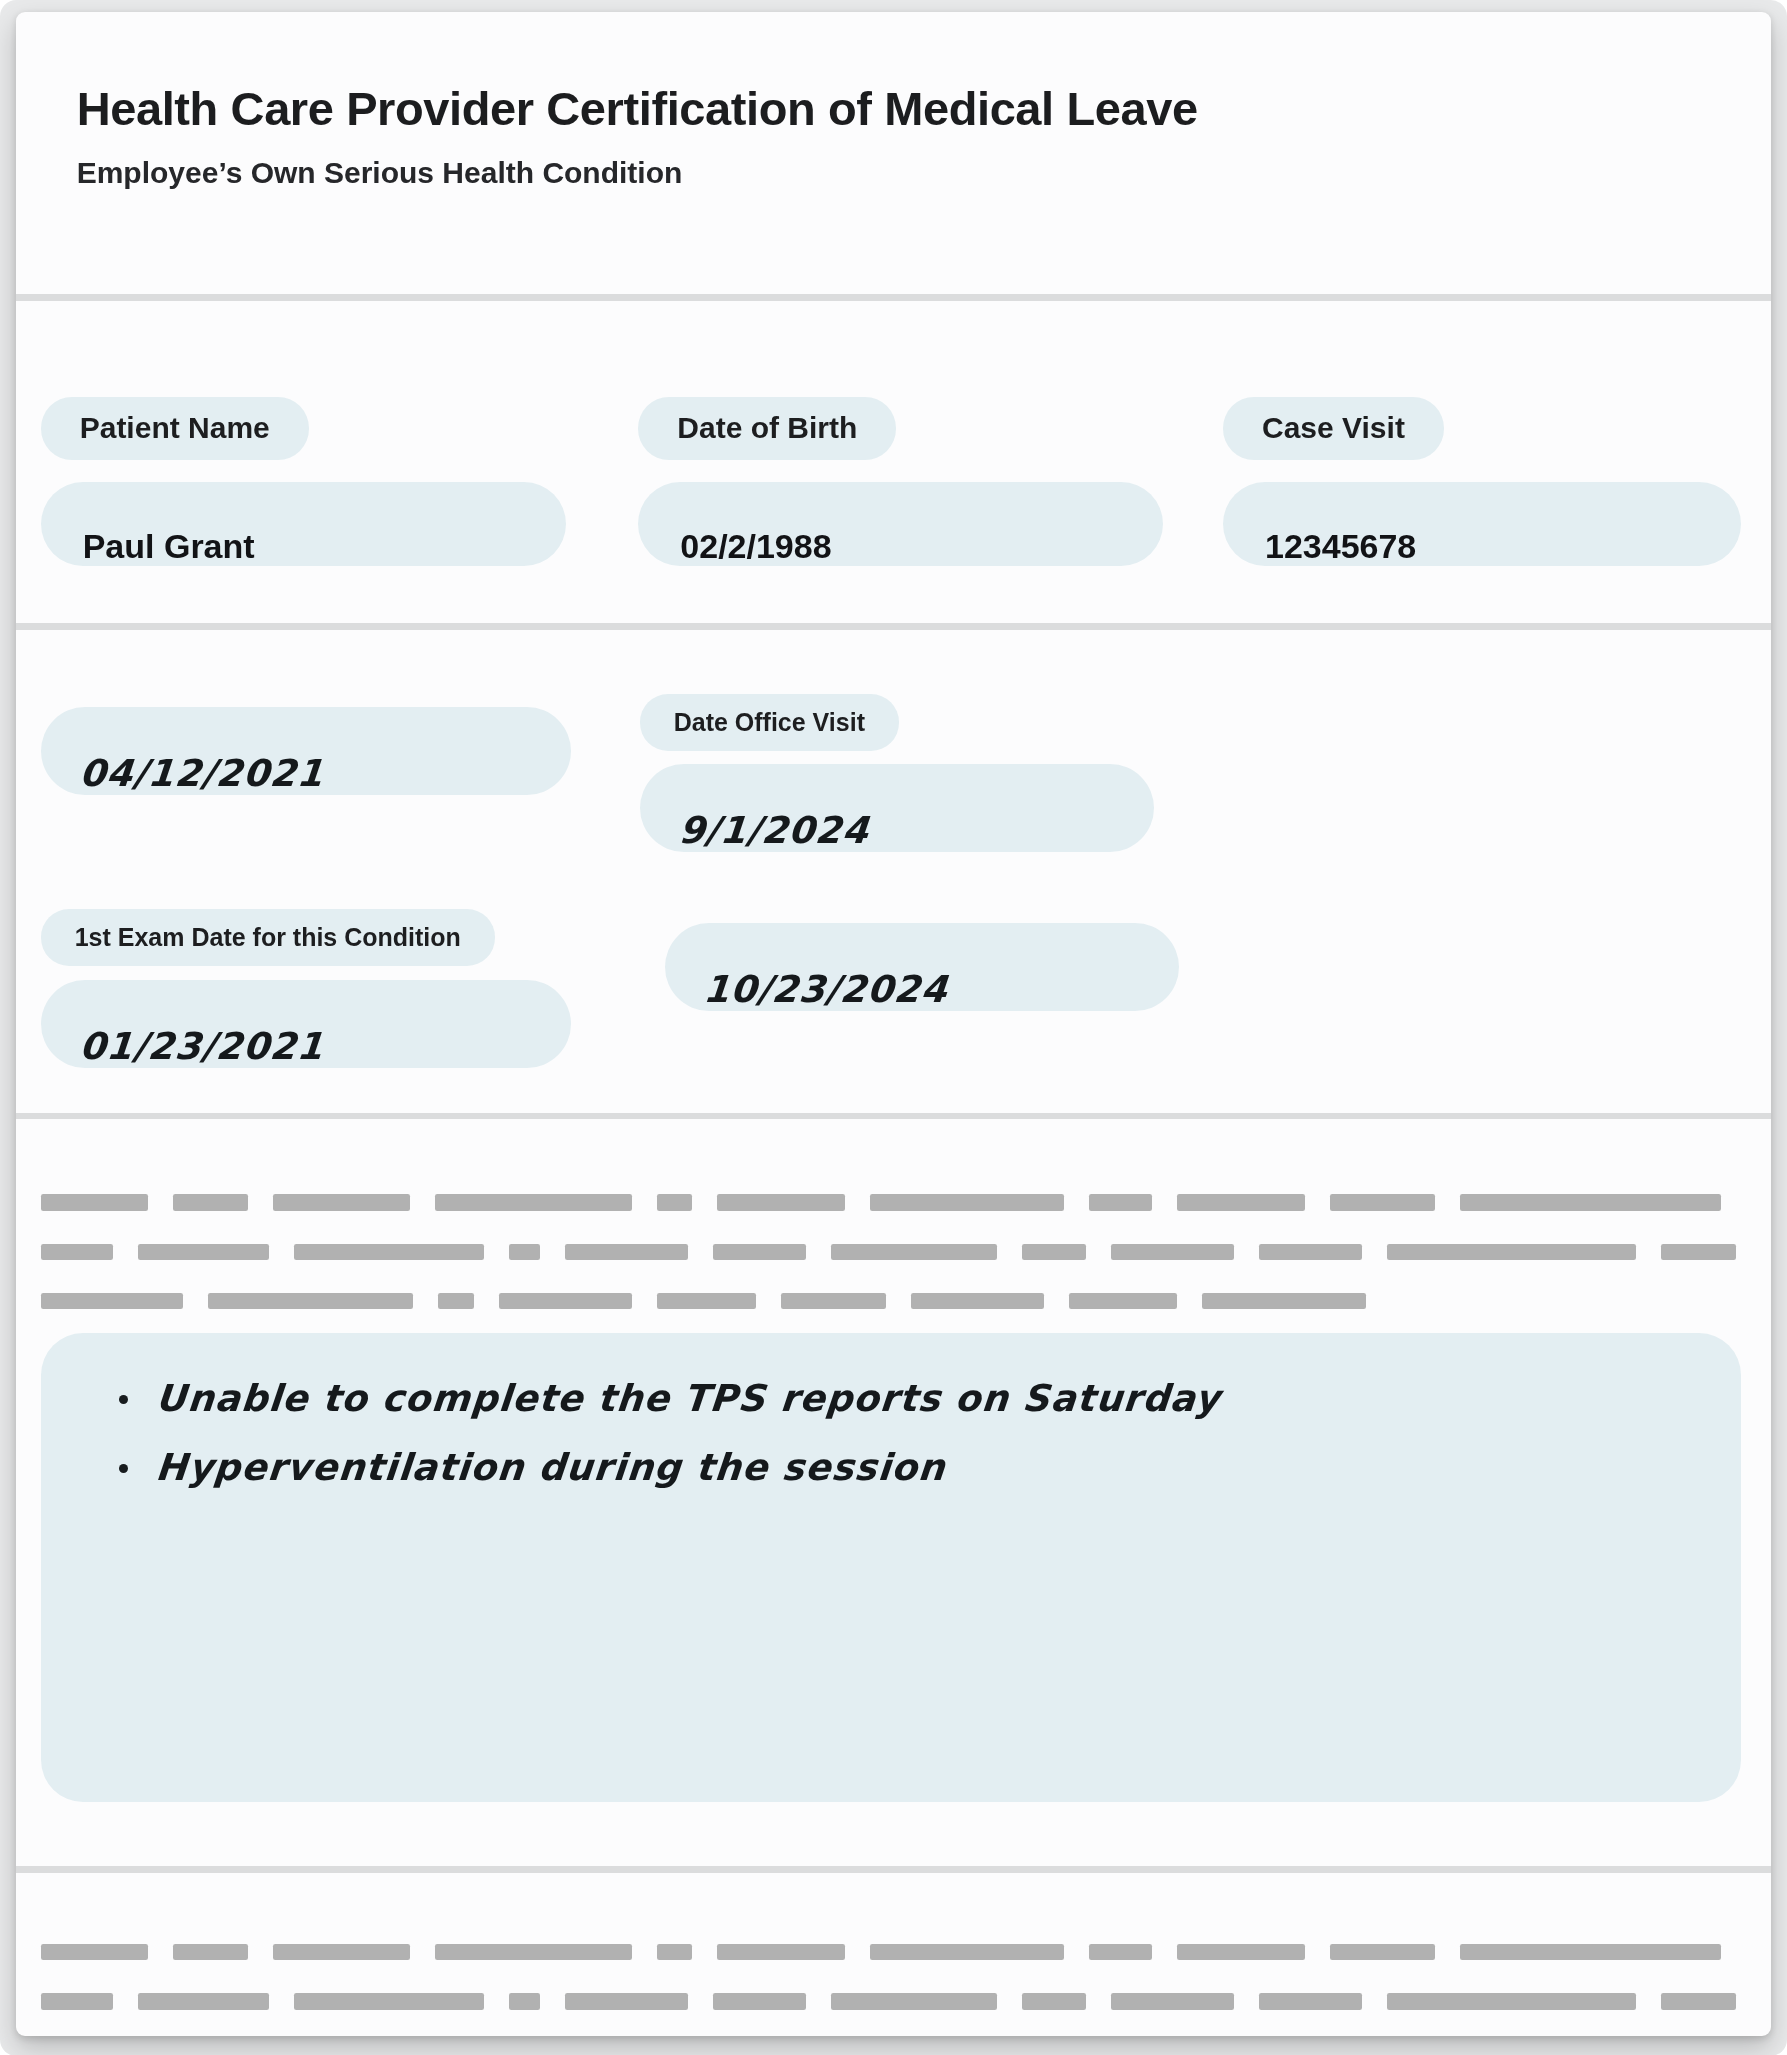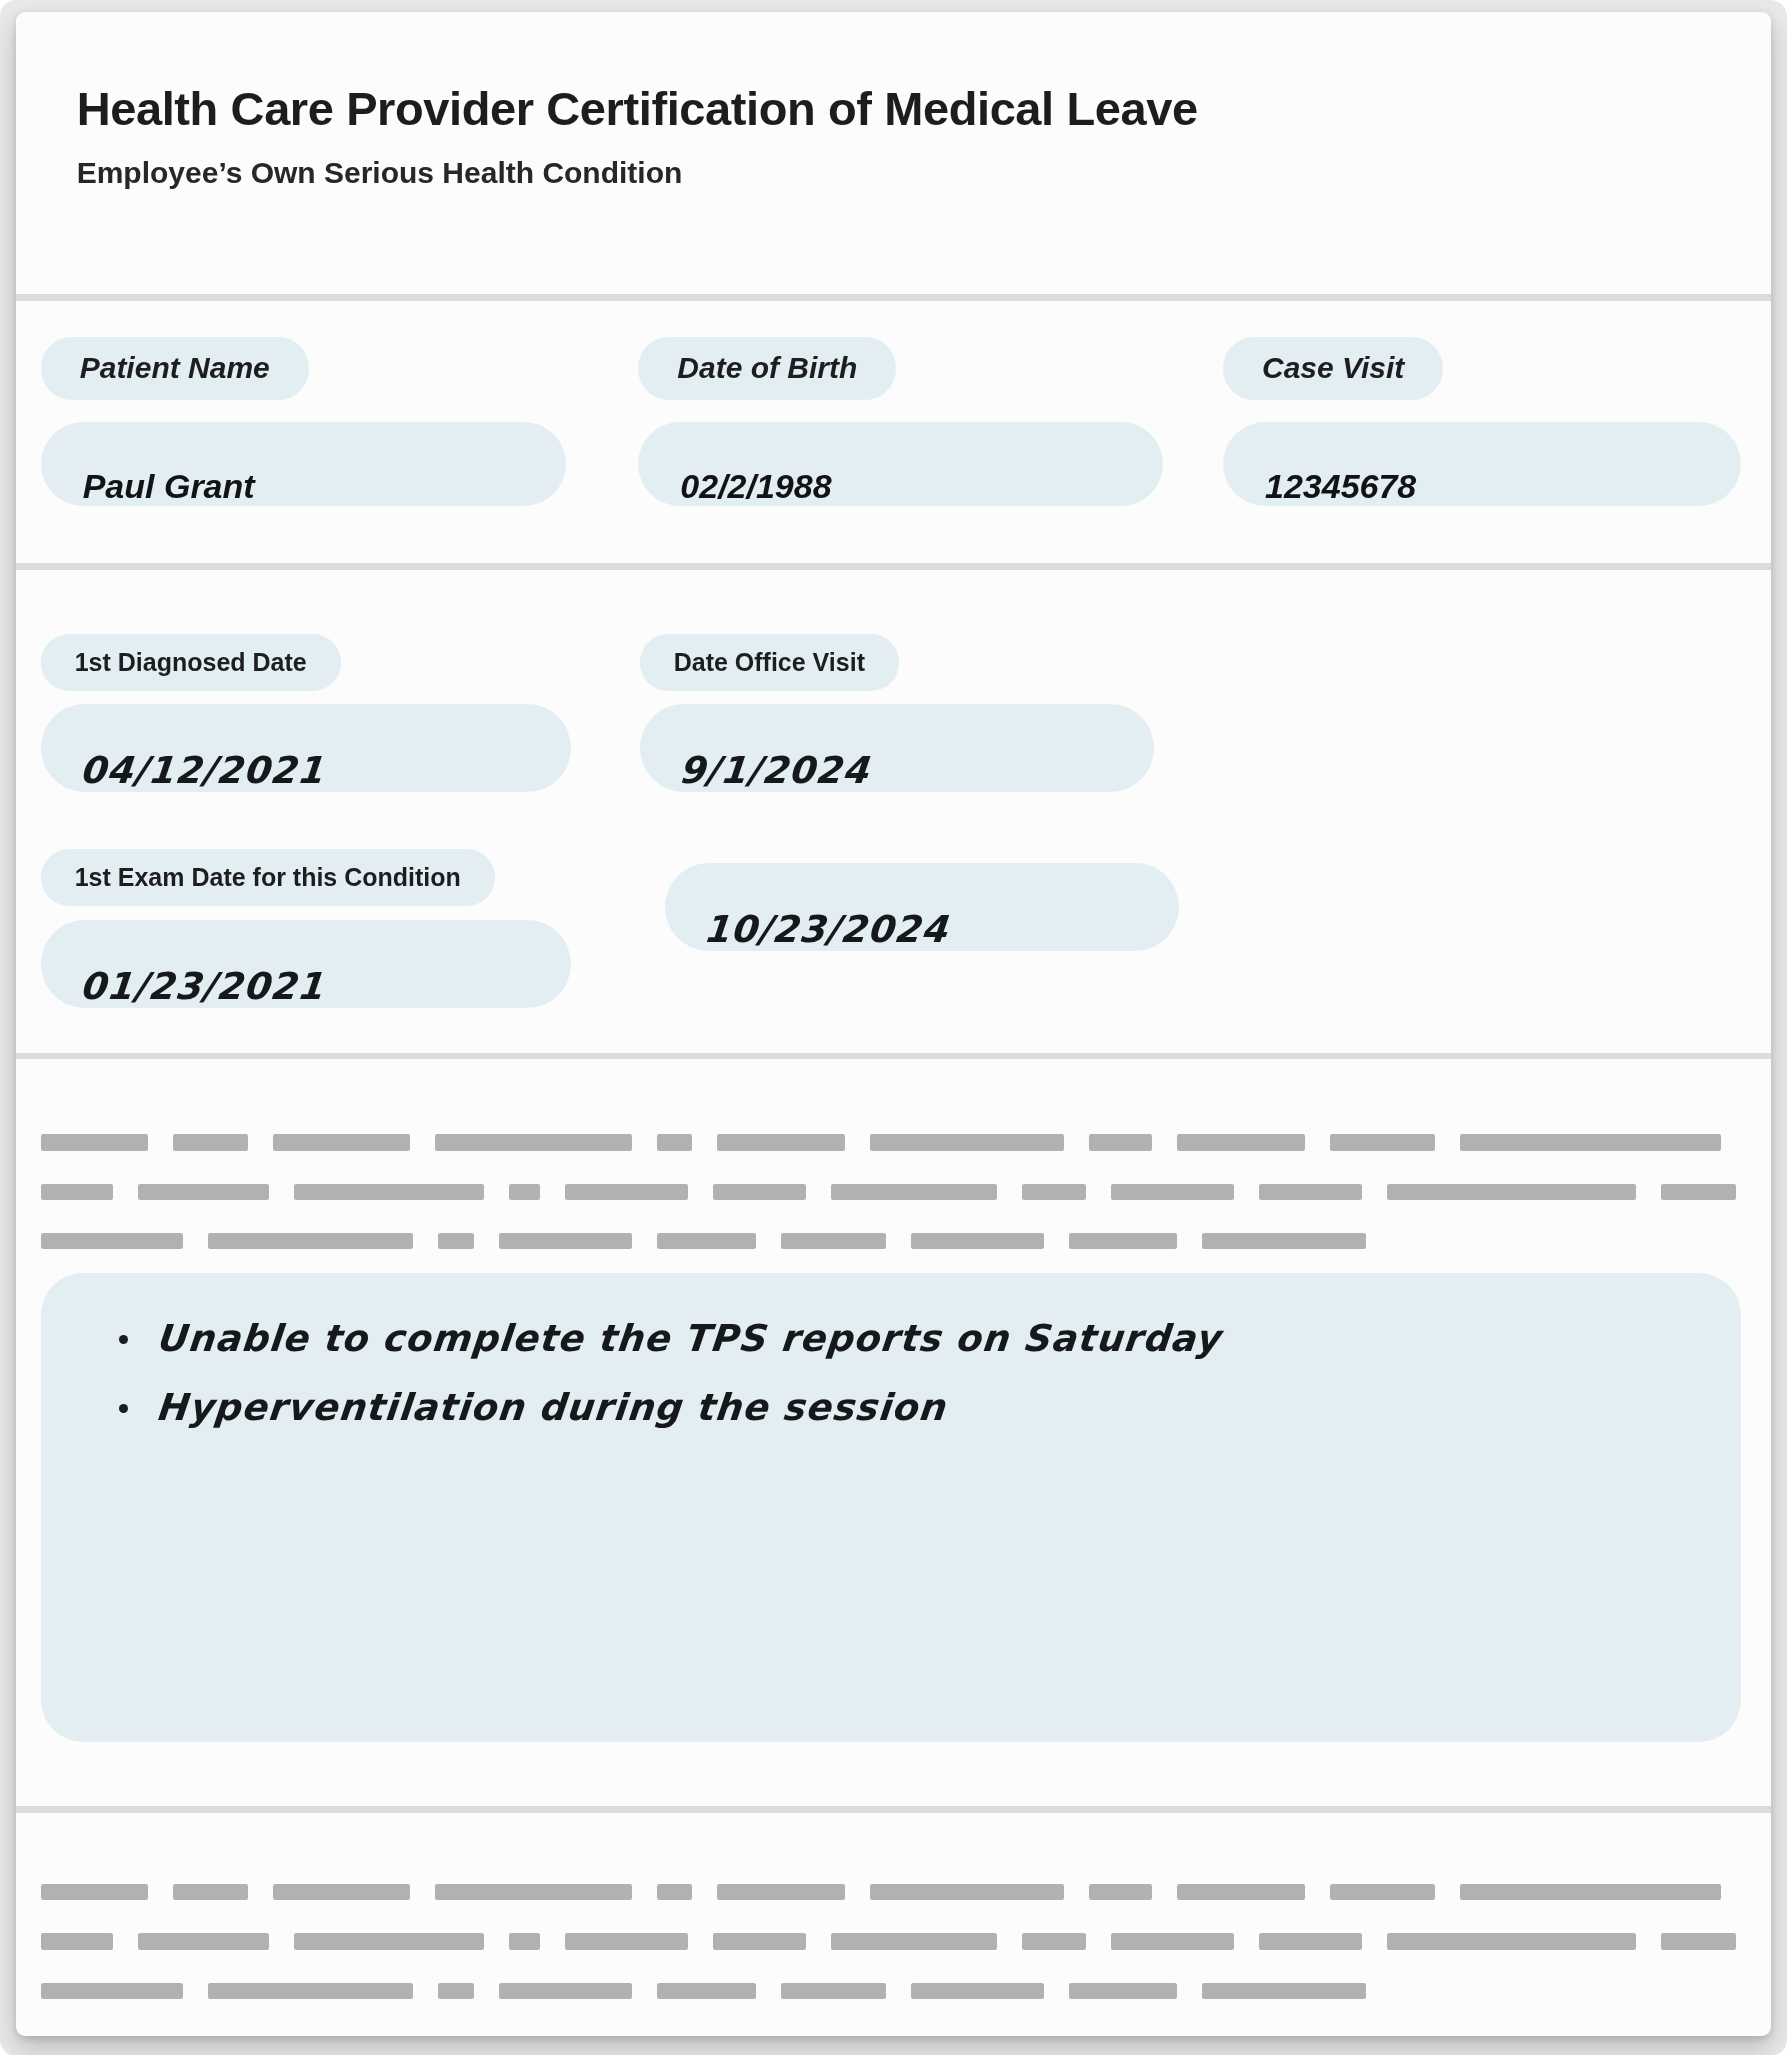--- a/index.html
+++ b/index.html
@@ -35,21 +35,21 @@
   }
   .doc-subtitle {
     margin: 18px 0 0;
     font-size: 30px; line-height: 37px;
     font-weight: 700; color: #26272a;
   }
 
   .divider { height: 6.7px; background: #dbdcdd; }
   .divider.d1 { margin-top: 103px; }
 
-  .section-patient { padding: 36px 30px 57px 25px; font-style: italic; }
+  .section-patient { padding: 96px 30px 57px 25px; }
   .section-dates   { padding: 64px 30px 45px 25px; }
   .section-notes   { padding: 75px 30px 64px 25px; }
   .section-bottom  { padding: 71px 30px 0 25px; }
 
   .field-row { display: flex; align-items: flex-start; }
   .field { display: flex; flex-direction: column; }
 
   .section-patient .field:nth-child(1) { width: 527px; }
   .section-patient .field:nth-child(2) { width: 526px; margin-left: 72px; }
   .section-patient .field:nth-child(3) { width: 519px; margin-left: 60px; }
@@ -151,21 +151,20 @@
             <span>12345678</span>
           </div>
         </div>
       </section>
 
     <div class="divider"></div>
 
     <section class="section-dates" id="date-fields">
         <div class="dates-row field-row">
           <div class="field">
-            <div class="label-pill">1st Diagnosed Date</div>
             <div class="value-pill">
               <span class="handwritten">04/12/2021</span>
             </div>
           </div>
           <div class="field">
             <div class="label-pill">Date Office Visit</div>
             <div class="value-pill">
               <span class="handwritten">9/1/2024</span>
             </div>
           </div>

